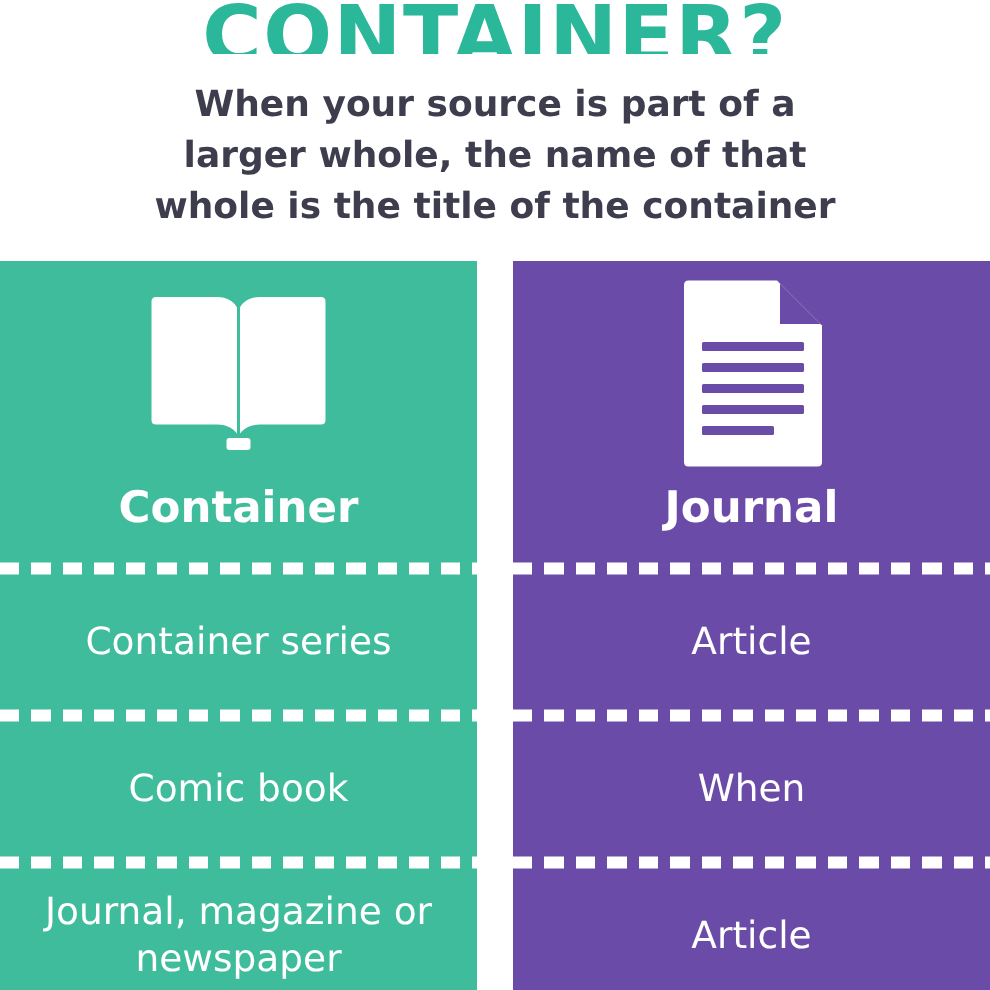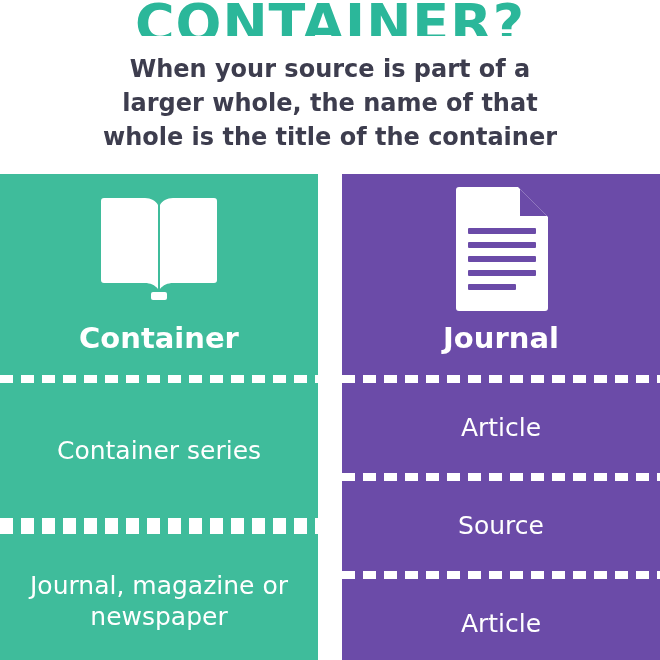--- a/index.html
+++ b/index.html
@@ -143,20 +143,21 @@
         <svg width="128" height="112" viewBox="0 0 128 112" aria-hidden="true">
           <path fill="#ffffff" d="M6 8 C6 6 7 5 9 5 L50 5 C56 5 61 8 63 12 L63 96 C60 92 55 90 50 90 L9 90 C7 90 6 89 6 87 Z"></path>
           <path fill="#ffffff" d="M122 8 C122 6 121 5 119 5 L78 5 C72 5 67 8 65 12 L65 96 C68 92 73 90 78 90 L119 90 C121 90 122 89 122 87 Z"></path>
           <rect fill="#ffffff" x="56" y="99" width="16" height="8" rx="2"></rect>
         </svg>
       </div>
       <div class="col-title">Container</div>
       <div class="dash"></div>
       <div class="row">Container series</div>
       <div class="dash"></div>
+      <div class="row">Comic book</div>
       <div class="dash"></div>
       <div class="row two-line">Journal, magazine or newspaper</div>
     </div>
 
     <div class="gap"></div>
 
     <div class="col col-source">
       <div class="icon-wrap">
         <svg width="106" height="126" viewBox="0 0 106 126" aria-hidden="true">
           <path fill="#ffffff" d="M8 4 C8 2 9 1 11 1 L70 1 L100 31 L100 122 C100 124 99 125 97 125 L11 125 C9 125 8 124 8 122 Z"></path>
@@ -167,19 +168,19 @@
             <rect x="20" y="70" width="68" height="6" rx="1"></rect>
             <rect x="20" y="84" width="68" height="6" rx="1"></rect>
             <rect x="20" y="98" width="48" height="6" rx="1"></rect>
           </g>
         </svg>
       </div>
       <div class="col-title">Journal</div>
       <div class="dash"></div>
       <div class="row">Article</div>
       <div class="dash"></div>
-      <div class="row">Source</div>
+      <div class="row">When</div>
       <div class="dash"></div>
       <div class="row">Article</div>
     </div>
 
   </div>
 </div>
 
 </body></html>

